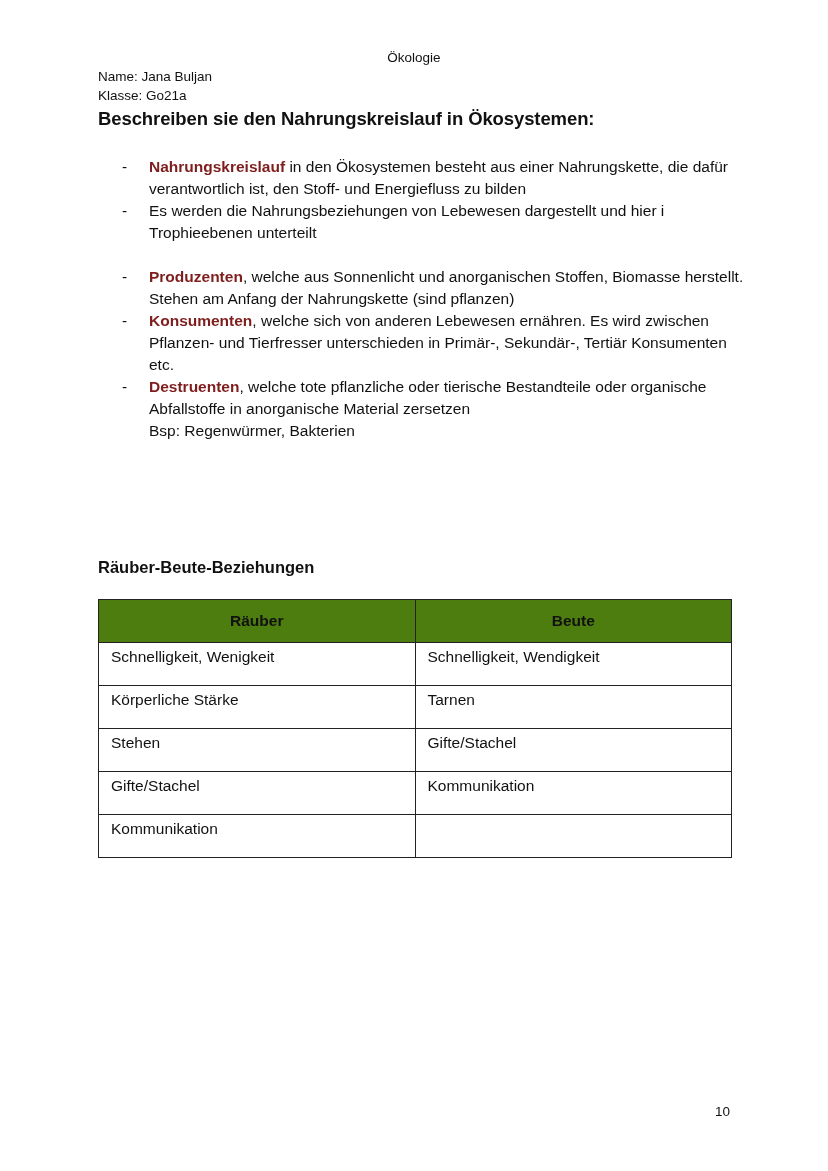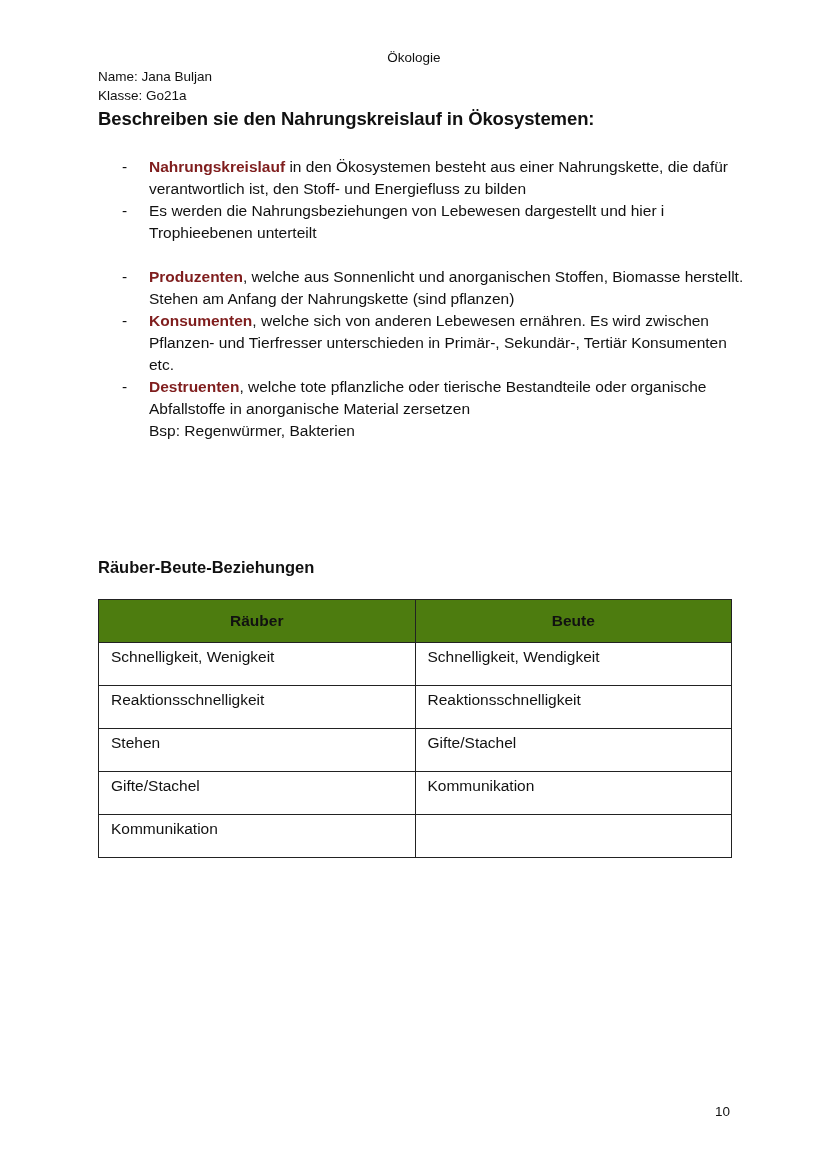--- a/index.html
+++ b/index.html
@@ -98,22 +98,22 @@
       <th>Räuber</th>
       <th>Beute</th>
     </tr>
   </thead>
   <tbody>
     <tr>
       <td>Schnelligkeit, Wenigkeit</td>
       <td>Schnelligkeit, Wendigkeit</td>
     </tr>
     <tr>
-      <td>Reaktionsschnelligkeit</td>
-      <td>Reaktionsschnelligkeit</td>
+      <td>Körperliche Stärke</td>
+      <td>Tarnen</td>
     </tr>
     <tr>
       <td>Stehen</td>
       <td>Gifte/Stachel</td>
     </tr>
     <tr>
       <td>Gifte/Stachel</td>
       <td>Kommunikation</td>
     </tr>
     <tr>

